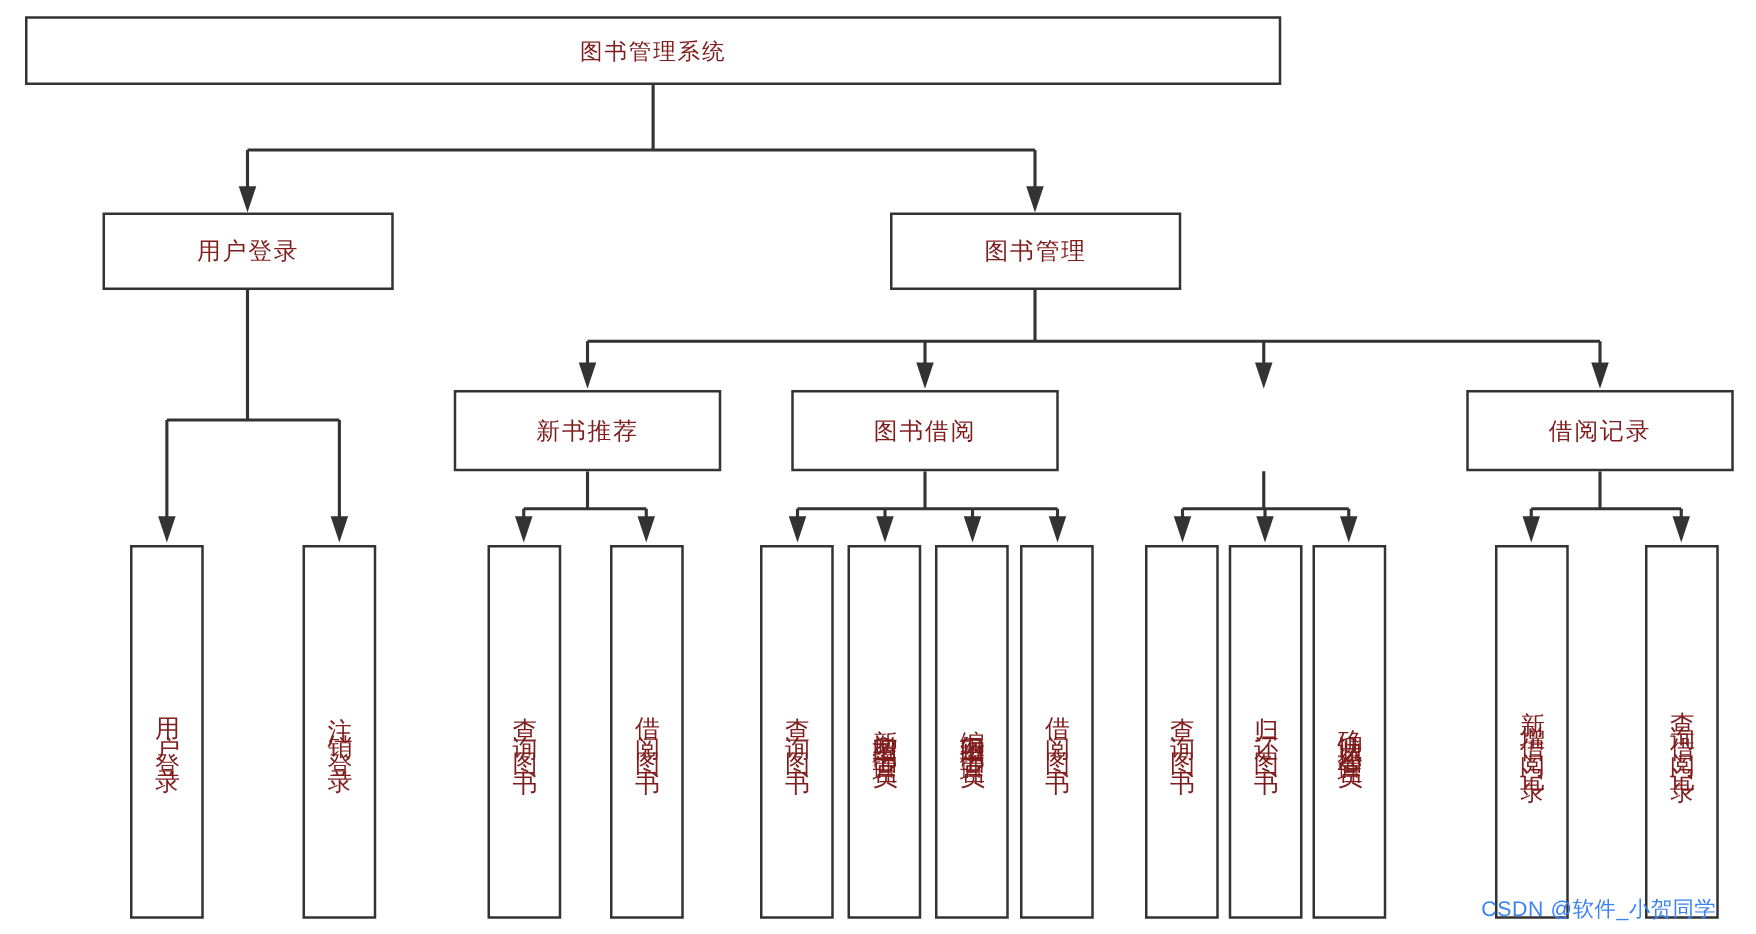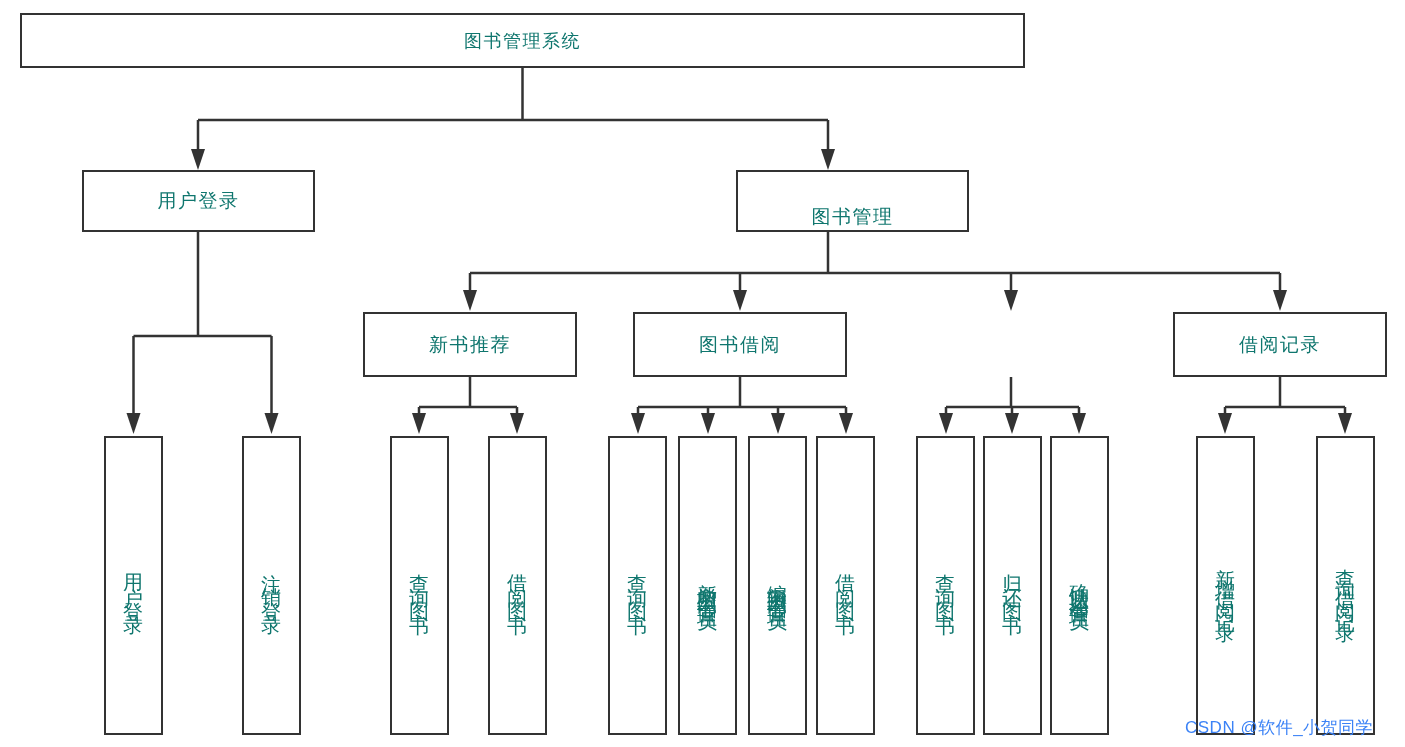--- a/index.html
+++ b/index.html
@@ -10,21 +10,21 @@
     font-family:"Liberation Sans","DejaVu Sans",sans-serif;
     overflow:hidden;
   }
   #connectors{position:absolute;left:0;top:0;width:1405px;height:747px;z-index:1;}
   .box{
     position:absolute;
     background:#ffffff;
     border:2.5px solid #333333;
     box-sizing:border-box;
     display:flex;align-items:center;justify-content:center;
-    color:#0f766e;
+    color:#7f1d1d;
     z-index:2;
   }
   .hlabel{font-size:18px;letter-spacing:1.5px;white-space:nowrap;}
   .lv23 .hlabel{font-size:19px;}
   .leaf{top:436px;width:59px;height:299px;}
   .vtext{
     writing-mode:vertical-rl;
     text-orientation:mixed;
     font-size:20px;
     letter-spacing:14px;
@@ -92,21 +92,21 @@
     </g>
   </svg>
 
   <div class="box" style="left:20px;top:13px;width:1005px;height:55px;">
     <span class="hlabel">图书管理系统</span>
   </div>
 
   <div class="box lv23" style="left:82px;top:170px;width:233px;height:62px;">
     <span class="hlabel">用户登录</span>
   </div>
-  <div class="box lv23" style="left:736px;top:170px;width:233px;height:62px;align-items:flex-end;">
+  <div class="box lv23" style="left:712px;top:170px;width:233px;height:62px;">
     <span class="hlabel">图书管理</span>
   </div>
 
   <div class="box lv23" style="left:363px;top:312px;width:214px;height:65px;">
     <span class="hlabel">新书推荐</span>
   </div>
   <div class="box lv23" style="left:633px;top:312px;width:214px;height:65px;text-align:center;">
     <span class="hlabel">图书借阅</span>
   </div>
   <div class="box lv23" style="left:1173px;top:312px;width:214px;height:65px;">

